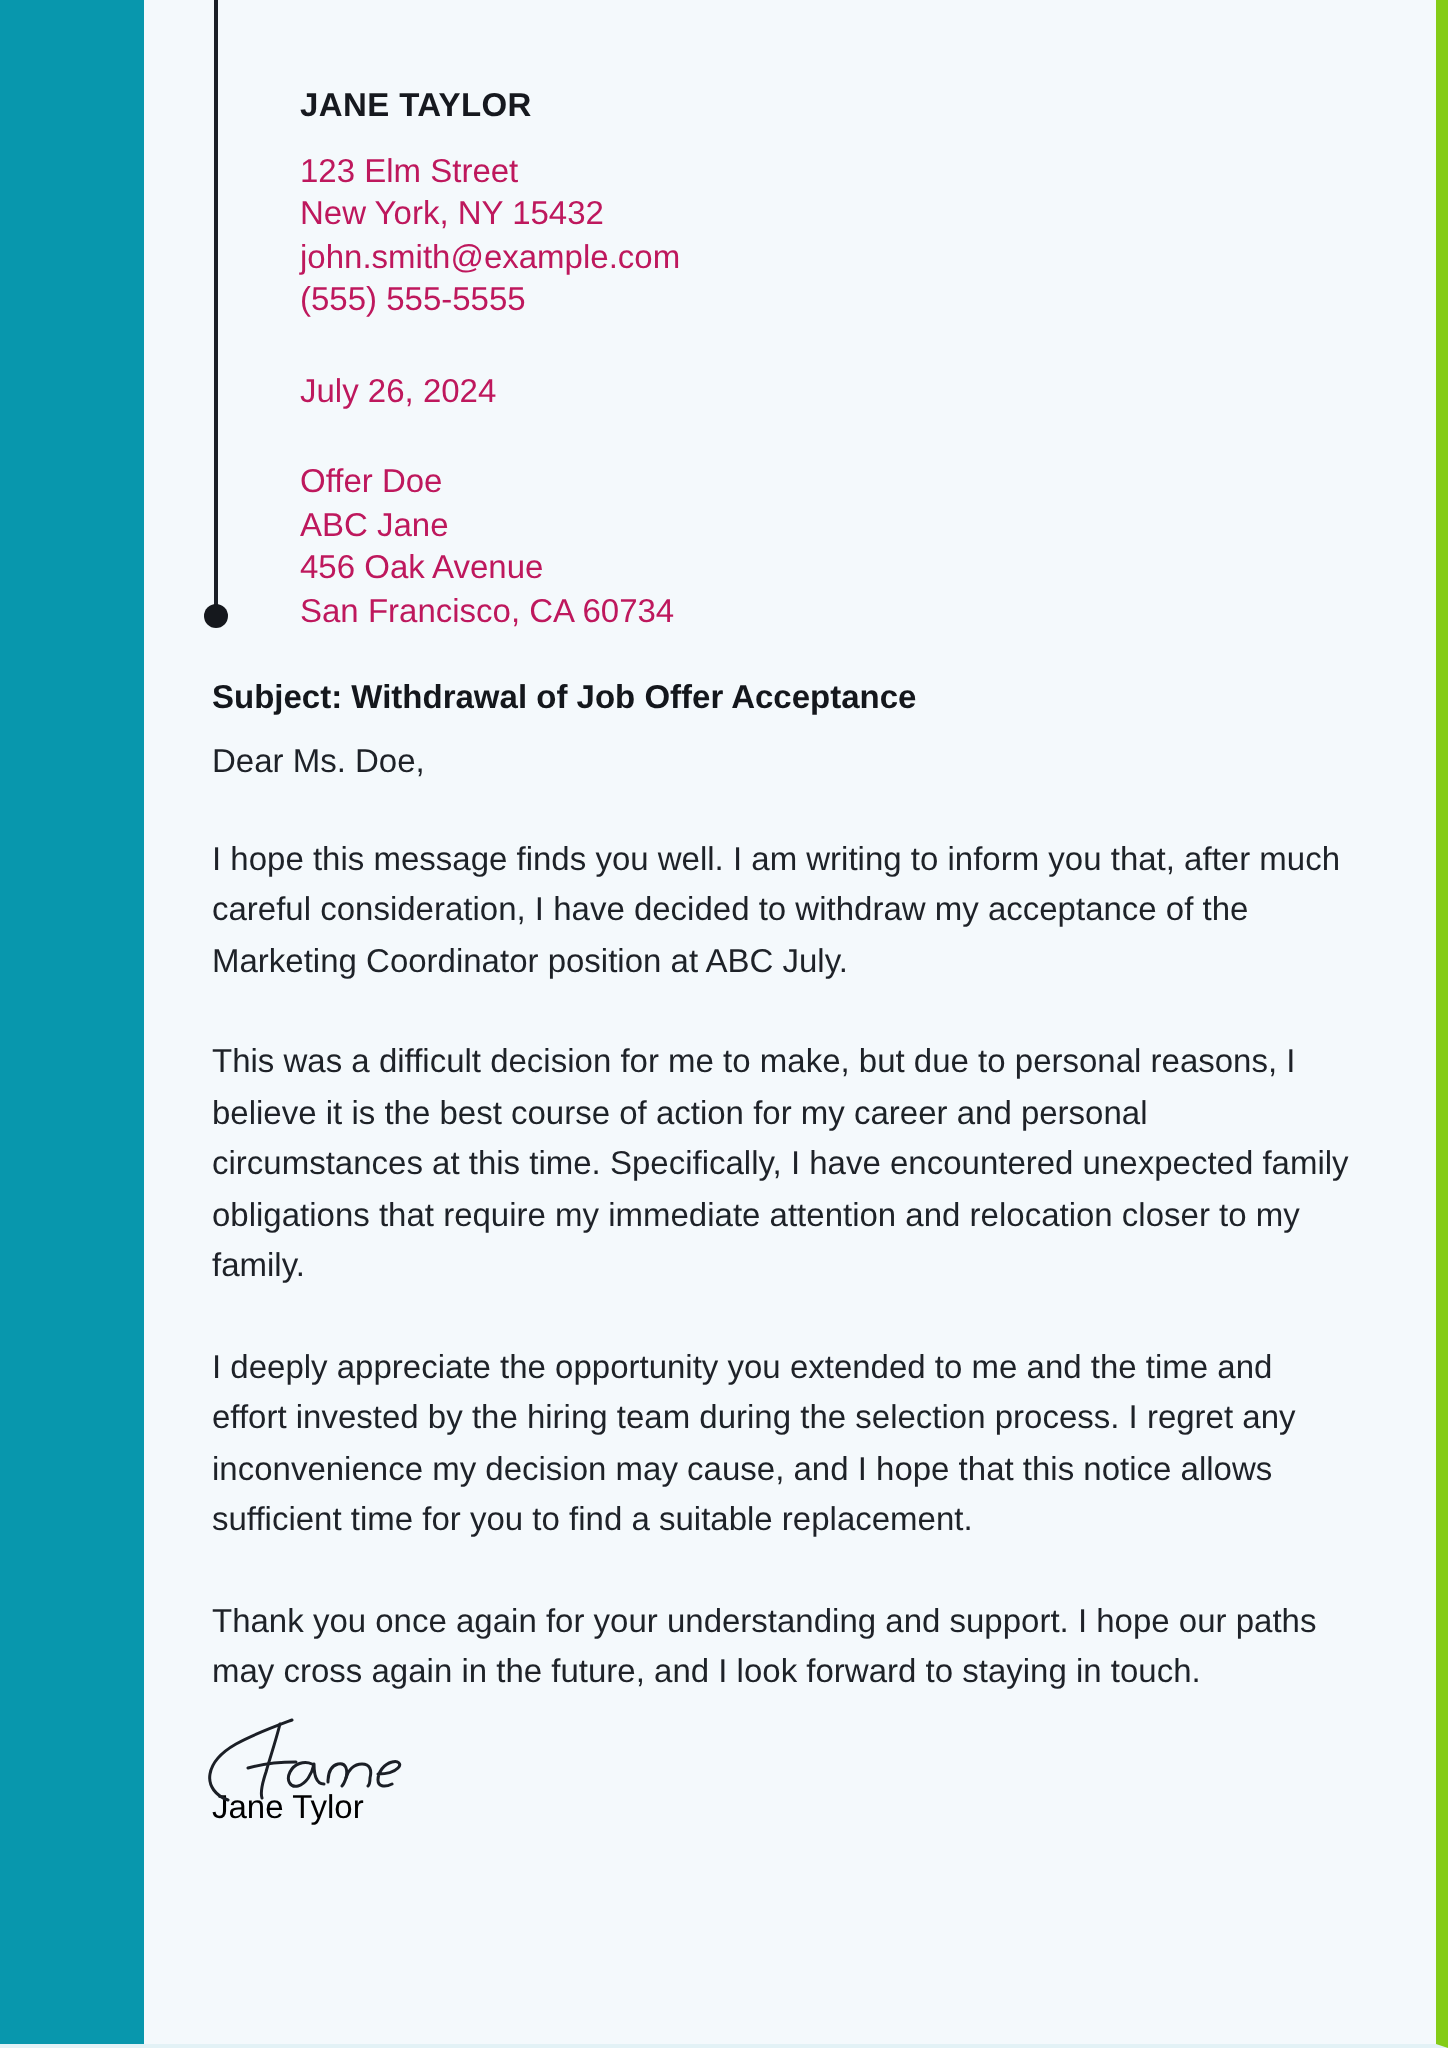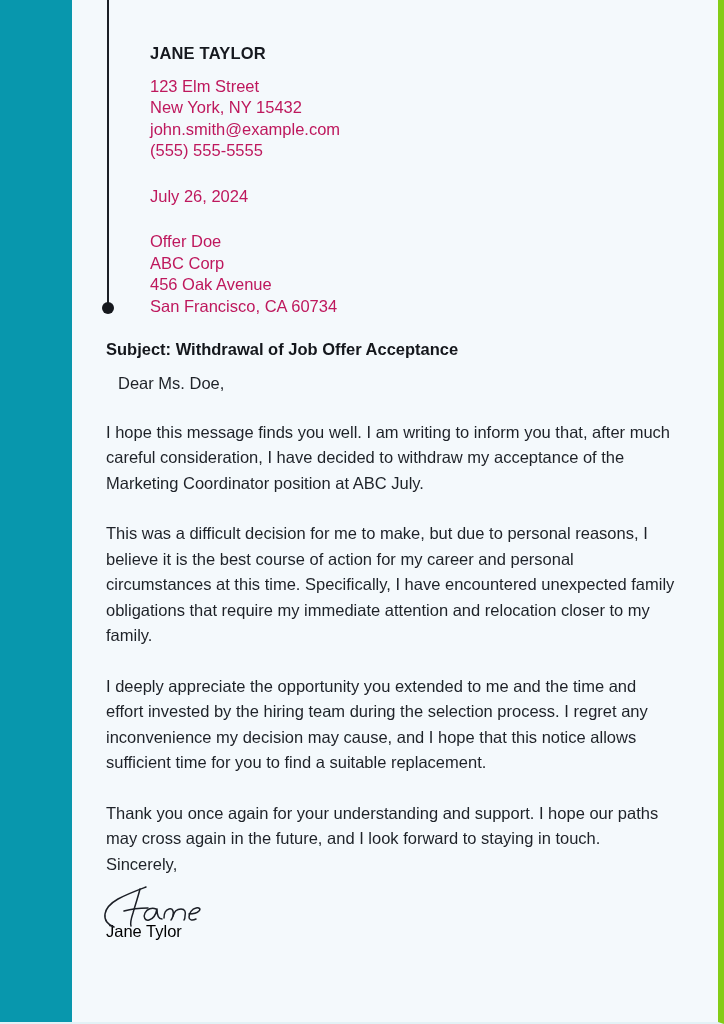--- a/index.html
+++ b/index.html
@@ -99,21 +99,21 @@
     font-size: 16.5px;
     font-weight: bold;
     color: #14171c;
     line-height: 1.35;
     margin: 0 0 10px 0;
   }
   .salutation {
     font-size: 16.5px;
     color: #1e2228;
     line-height: 1.35;
-    margin: 12px;
+    margin: 0;
   }
   .para {
     font-size: 16.5px;
     color: #1e2228;
     line-height: 25.5px;
     margin: 25px 0 0 0;
     text-align: left;
   }
   .closing {
     font-size: 16.5px;
@@ -160,36 +160,35 @@
         <div class="addr-line">john.smith@example.com</div>
         <div class="addr-line">(555) 555-5555</div>
       </div>
 
       <div class="date-block">
         <div class="date-line">July 26, 2024</div>
       </div>
 
       <div class="recip-block">
         <div class="recip-line">Offer Doe</div>
-        <div class="recip-line">ABC Corp</div>
+        <div class="recip-line">ABC Jane</div>
         <div class="recip-line">456 Oak Avenue</div>
         <div class="recip-line">San Francisco, CA 60734</div>
       </div>
     </div>
 
     <div class="body-col">
       <div class="subject">Subject: Withdrawal of Job Offer Acceptance</div>
       <div class="salutation">Dear Ms. Doe,</div>
 
       <p class="para">I hope this message finds you well. I am writing to inform you that, after much careful consideration, I have decided to withdraw my acceptance of the Marketing Coordinator position at ABC July.</p>
       <p class="para">This was a difficult decision for me to make, but due to personal reasons, I believe it is the best course of action for my career and personal circumstances at this time. Specifically, I have encountered unexpected family obligations that require my immediate attention and relocation closer to my family.</p>
       <p class="para">I deeply appreciate the opportunity you extended to me and the time and effort invested by the hiring team during the selection process. I regret any inconvenience my decision may cause, and I hope that this notice allows sufficient time for you to find a suitable replacement.</p>
       <p class="para">Thank you once again for your understanding and support. I hope our paths may cross again in the future, and I look forward to staying in touch.</p>
 
-      <div class="closing">Sincerely,</div>
 
       <div class="sign-wrap">
         <svg class="sign-svg" width="120" height="52" viewBox="0 0 120 52">
           <g fill="none" stroke="#1b1f26" stroke-width="1.5" stroke-linecap="round" stroke-linejoin="round">
             <path d="M46 6 C38 9, 27 13, 18 18 C11 22, 6 27, 5 33 C4 39, 8 44, 14 46"></path>
             <path d="M40 8 C38 16, 35 25, 33 32 C31 38, 30 42, 31 45"></path>
             <path d="M24 30 C31 28, 40 27, 48 27"></path>
             <path d="M56 28 C52 26, 47 28, 45 32 C43 36, 45 40, 49 39 C53 38, 56 33, 57 28 C57 33, 58 38, 62 38"></path>
             <path d="M64 37 C64 33, 65 29, 69 28 C73 27, 74 31, 73 35 C72 38, 71 39, 71 39"></path>
             <path d="M73 35 C74 31, 77 28, 81 28 C85 28, 86 31, 85 35 C85 38, 84 39, 84 39"></path>

